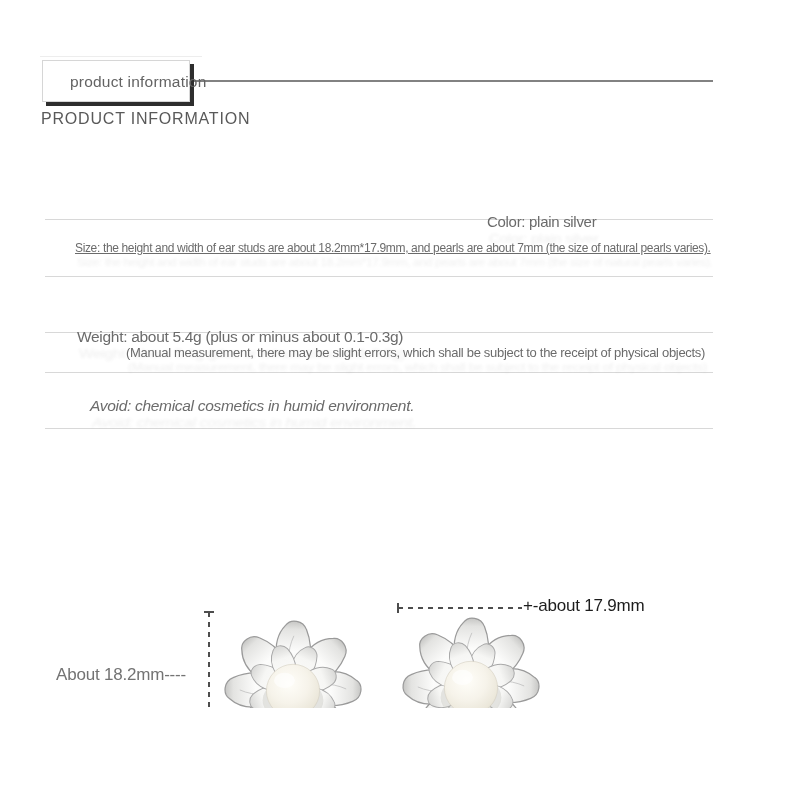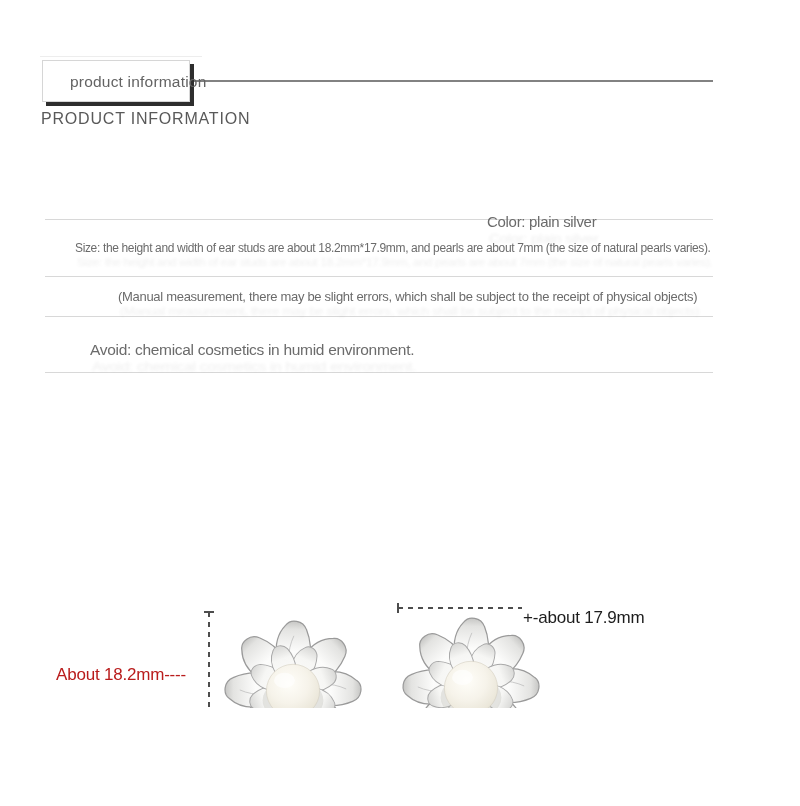--- a/index.html
+++ b/index.html
@@ -43,27 +43,27 @@
     color:#6b6b6b; font-size:15px; letter-spacing:-0.3px; white-space:nowrap;
   }
   .spec-row .txt { position:relative; display:inline-block; }
   .ghost {
     position:absolute; left:2px; top:17px; color:#4a4a4a; opacity:0.09;
     filter:blur(1.6px); white-space:nowrap; pointer-events:none;
     transform:scaleY(0.85);
   }
   .row-1 { height:55px; padding-left:30px; }
   .row-1 .col-color { position:absolute; left:442px; }
-  .row-2 { height:57px; padding-left:30px; font-size:12px; letter-spacing:-0.35px; }
+  .row-2 { height:57px; padding-left:30px; font-size:12px; letter-spacing:-0.35px;text-decoration:underline; }
   .row-2 .ghost { top:15px; }
   .row-3 { height:56px; padding-left:32px; font-size:15.5px; }
-  .row-4 { height:40px; padding-left:73px; font-size:13px; letter-spacing:-0.3px; }
+  .row-4 { height:40px; padding-left:73px; font-size:13px; letter-spacing:-0.3px;justify-content:center; }
   .row-4 .ghost { top:15px; }
   .row-5 { height:54px; padding-left:31px; }
-  .row-6 { height:56px; padding-left:45px; font-size:15.5px; }
+  .row-6 { height:56px; padding-left:45px; font-size:15.5px;font-style:italic; }
   .row-6 .txt { top:5px; }
   .nudge .txt { top:16px;margin-top:32px; }
 
   
   .figure { position:absolute; left:0; top:560px; width:800px; height:246px; }
   .earring { position:absolute; }
   .earring-left  { left:212px; top:53px; }
   .earring-right { left:390px; top:50px; }
 
   .dim-v {
@@ -74,24 +74,24 @@
   .cap-top { left:204px; top:51px; }
   .cap-bottom { left:204px; top:196px; }
   .dim-h {
     position:absolute; left:398px; top:47px; width:124px; height:2px;
     background:repeating-linear-gradient(to right,#4d4d4d 0 5px,transparent 5px 10px);
   }
   .dim-h-tick { position:absolute; left:397px; top:43px; width:2px; height:10px; background:#4d4d4d; }
 
   .height-label {
     position:absolute; left:56px; top:105px;
-    font-size:17px; color:#b91c1c; letter-spacing:-0.2px; white-space:nowrap;
+    font-size:17px; color:#737373; letter-spacing:-0.2px; white-space:nowrap;
   }
   .width-label {
-    position:absolute; left:523px; top:48px;
+    position:absolute; left:523px; top:36px;
     font-size:17px; color:#1d1d1d; letter-spacing:-0.2px; white-space:nowrap;
   }
   .defs-svg { position:absolute; width:0; height:0; overflow:hidden; }
 </style>
 </head>
 <body>
 
 <div class="canvas">
 
   <div class="faint-line"></div>
@@ -110,20 +110,26 @@
       </span>
     </div>
 
     <div class="spec-row row-2">
       <span class="txt">
         <span>Size: the height and width of ear studs are about 18.2mm*17.9mm, and pearls are about 7mm (the size of natural pearls varies).</span>
         <span class="ghost">Size: the height and width of ear studs are about 18.2mm*17.9mm, and pearls are about 7mm (the size of natural pearls varies).</span>
       </span>
     </div>
 
+    <div class="spec-row row-3 nudge">
+      <span class="txt">
+        <span>Weight: about 5.4g (plus or minus about 0.1-0.3g)</span>
+        <span class="ghost">Weight: about 5.4g (plus or minus about 0.1-0.3g)</span>
+      </span>
+    </div>
 
     <div class="spec-row row-4">
       <span class="txt">
         <span>(Manual measurement, there may be slight errors, which shall be subject to the receipt of physical objects)</span>
         <span class="ghost">(Manual measurement, there may be slight errors, which shall be subject to the receipt of physical objects)</span>
       </span>
     </div>
 
 
     <div class="spec-row row-6">

